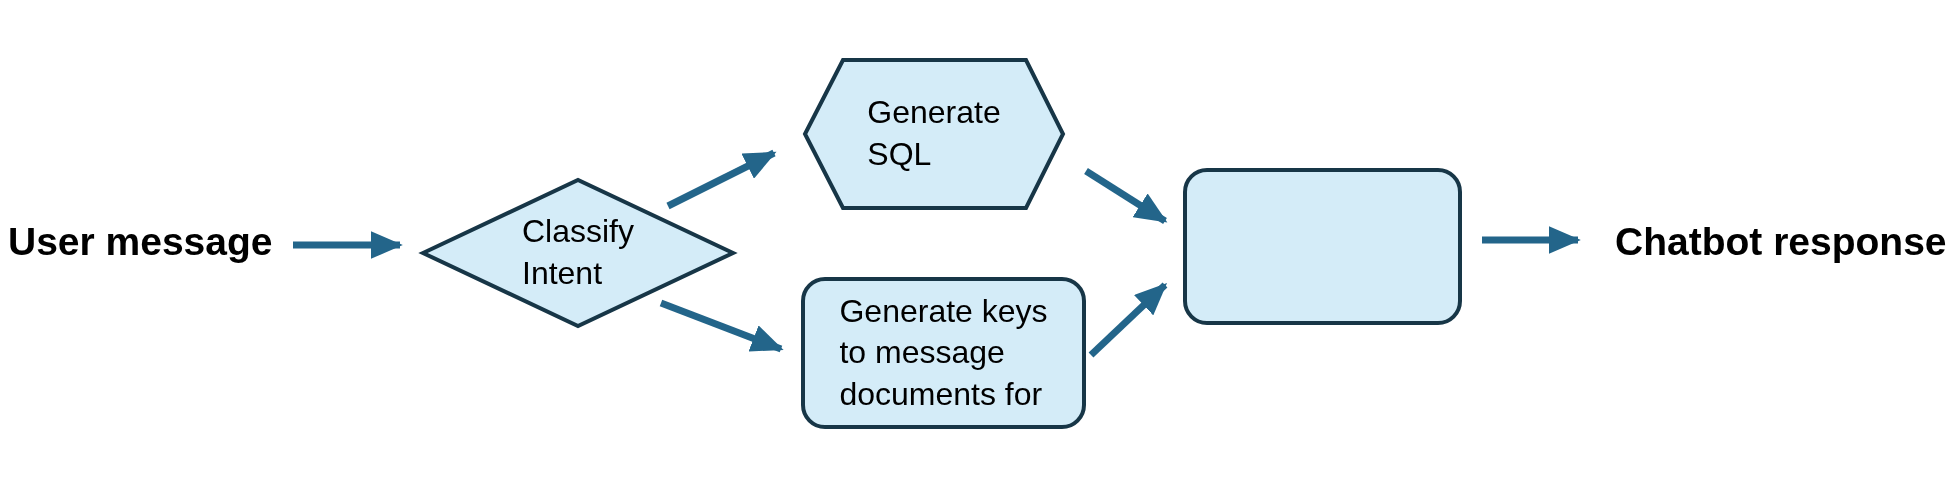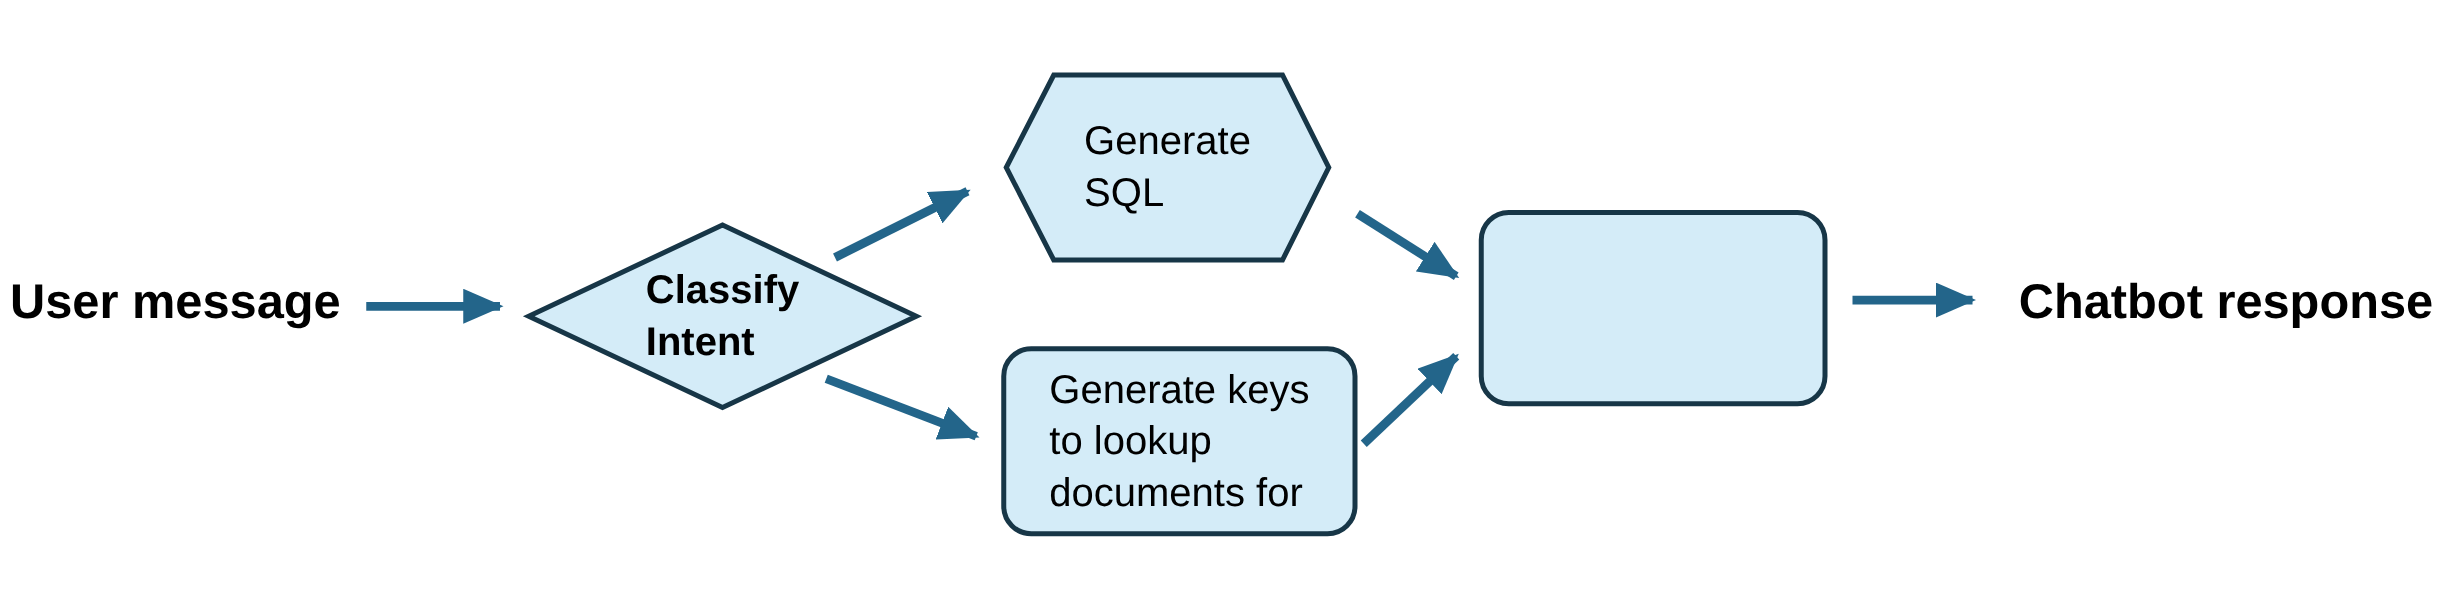--- a/index.html
+++ b/index.html
@@ -44,21 +44,21 @@
   .end-label {
     position: absolute;
     display: flex;
     align-items: center;
     font-weight: 700;
     font-size: 39px;
     color: var(--text);
     white-space: nowrap;
   }
   
-  .lbl-classify { left: 423px; top: 180px; width: 310px; height: 146px; font-weight: bold; }
+  .lbl-classify { left: 423px; top: 180px; width: 310px; height: 146px; }
   .lbl-sql      { left: 805px; top:  60px; width: 258px; height: 148px; }
   .lbl-keys     { left: 803px; top: 279px; width: 281px; height: 148px; }
   .lbl-free     { left: 1185px; top: 170px; width: 275px; height: 153px; }
   .lbl-user     { left: 8px;    top: 216px; height: 52px; }
   .lbl-chatbot  { left: 1615px; top: 216px; height: 52px; }
 </style>
 </head>
 <body>
 
 <div class="canvas">
@@ -85,19 +85,19 @@
 
   <div class="end-label lbl-user">User message</div>
 
   <div class="node-label lbl-classify">Classify
 Intent</div>
 
   <div class="node-label lbl-sql">Generate
 SQL</div>
 
   <div class="node-label lbl-keys">Generate keys
-to lookup
+to message
 documents for</div>
 
 
   <div class="end-label lbl-chatbot">Chatbot response</div>
 
 </div>
 
 </body></html>

